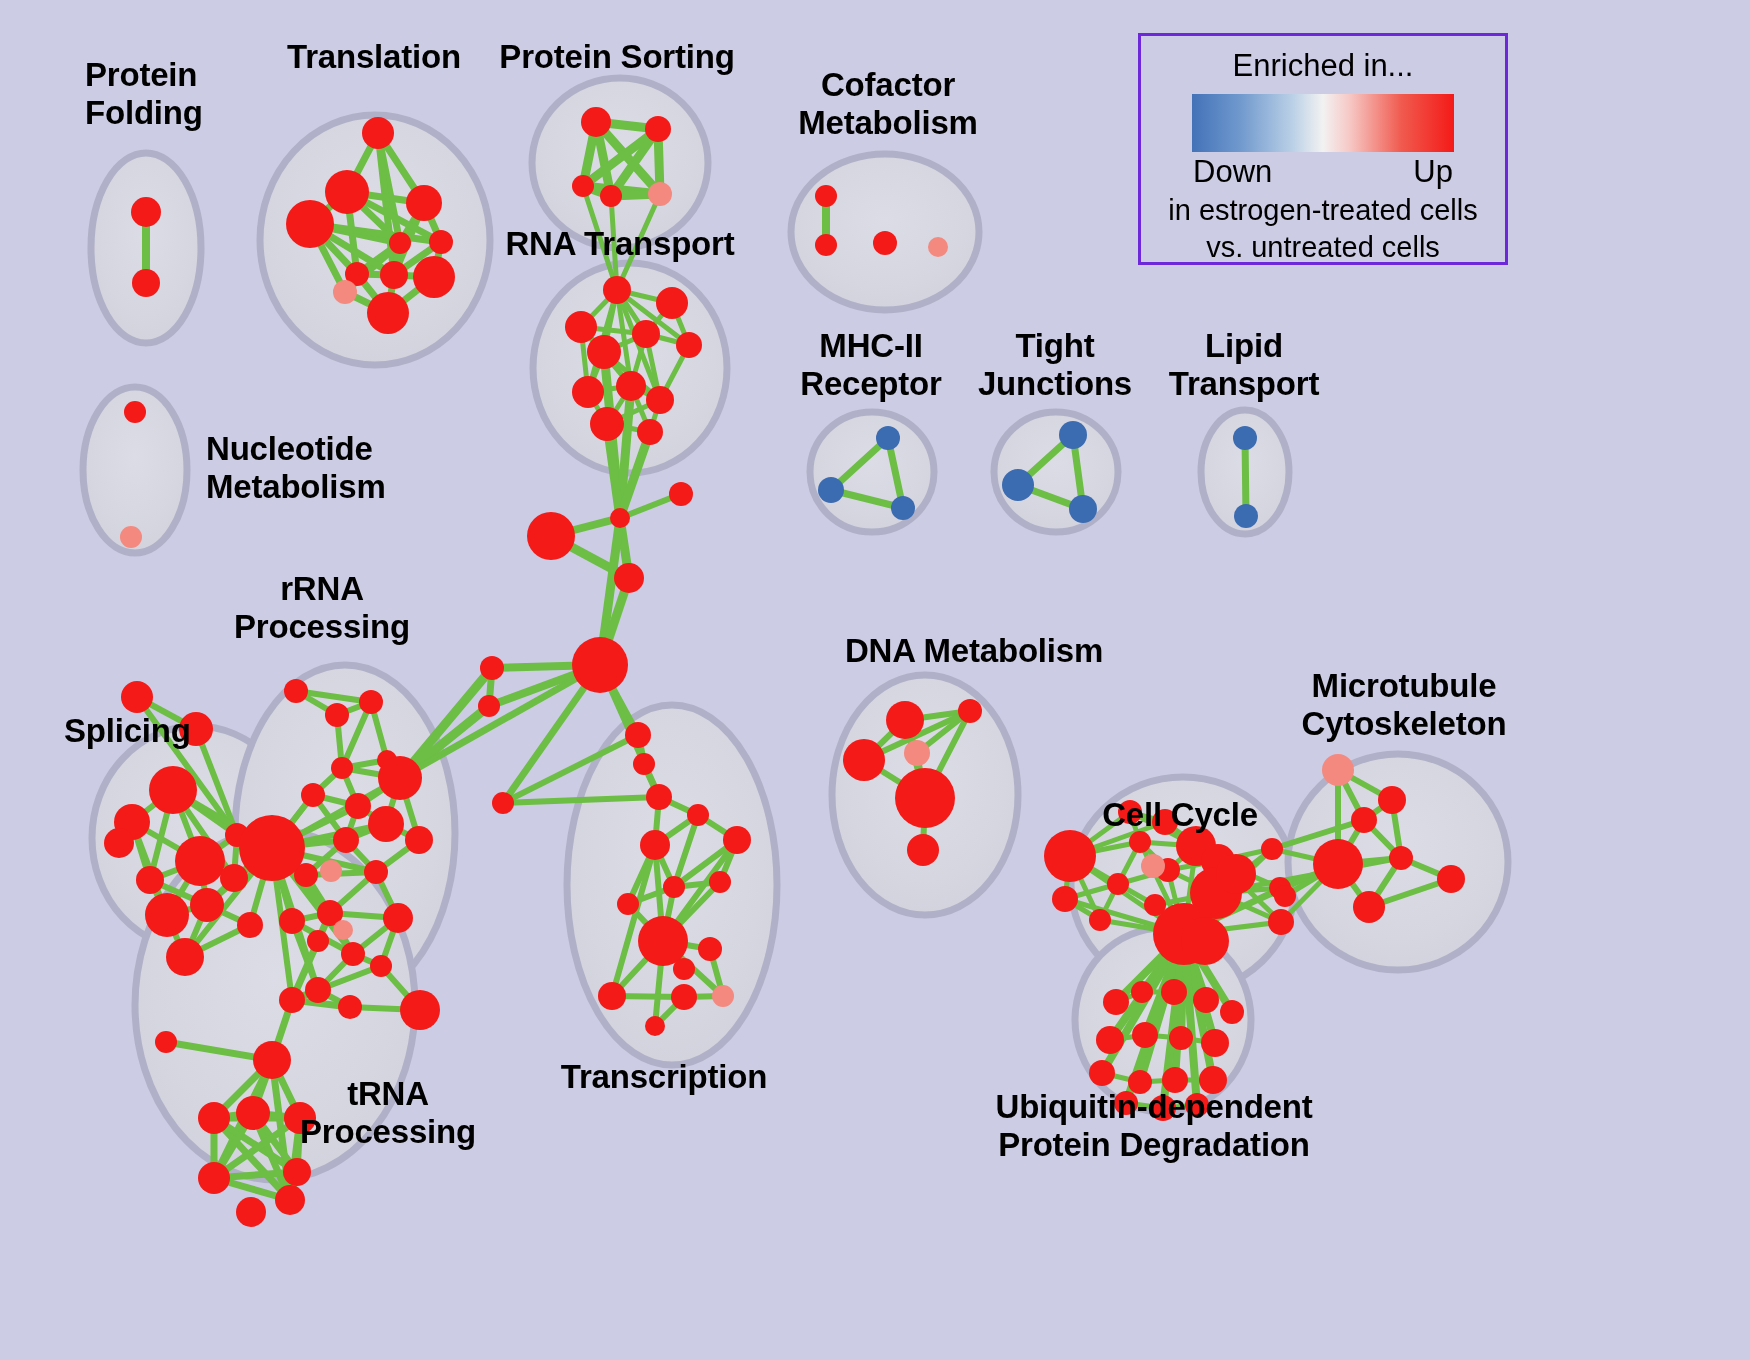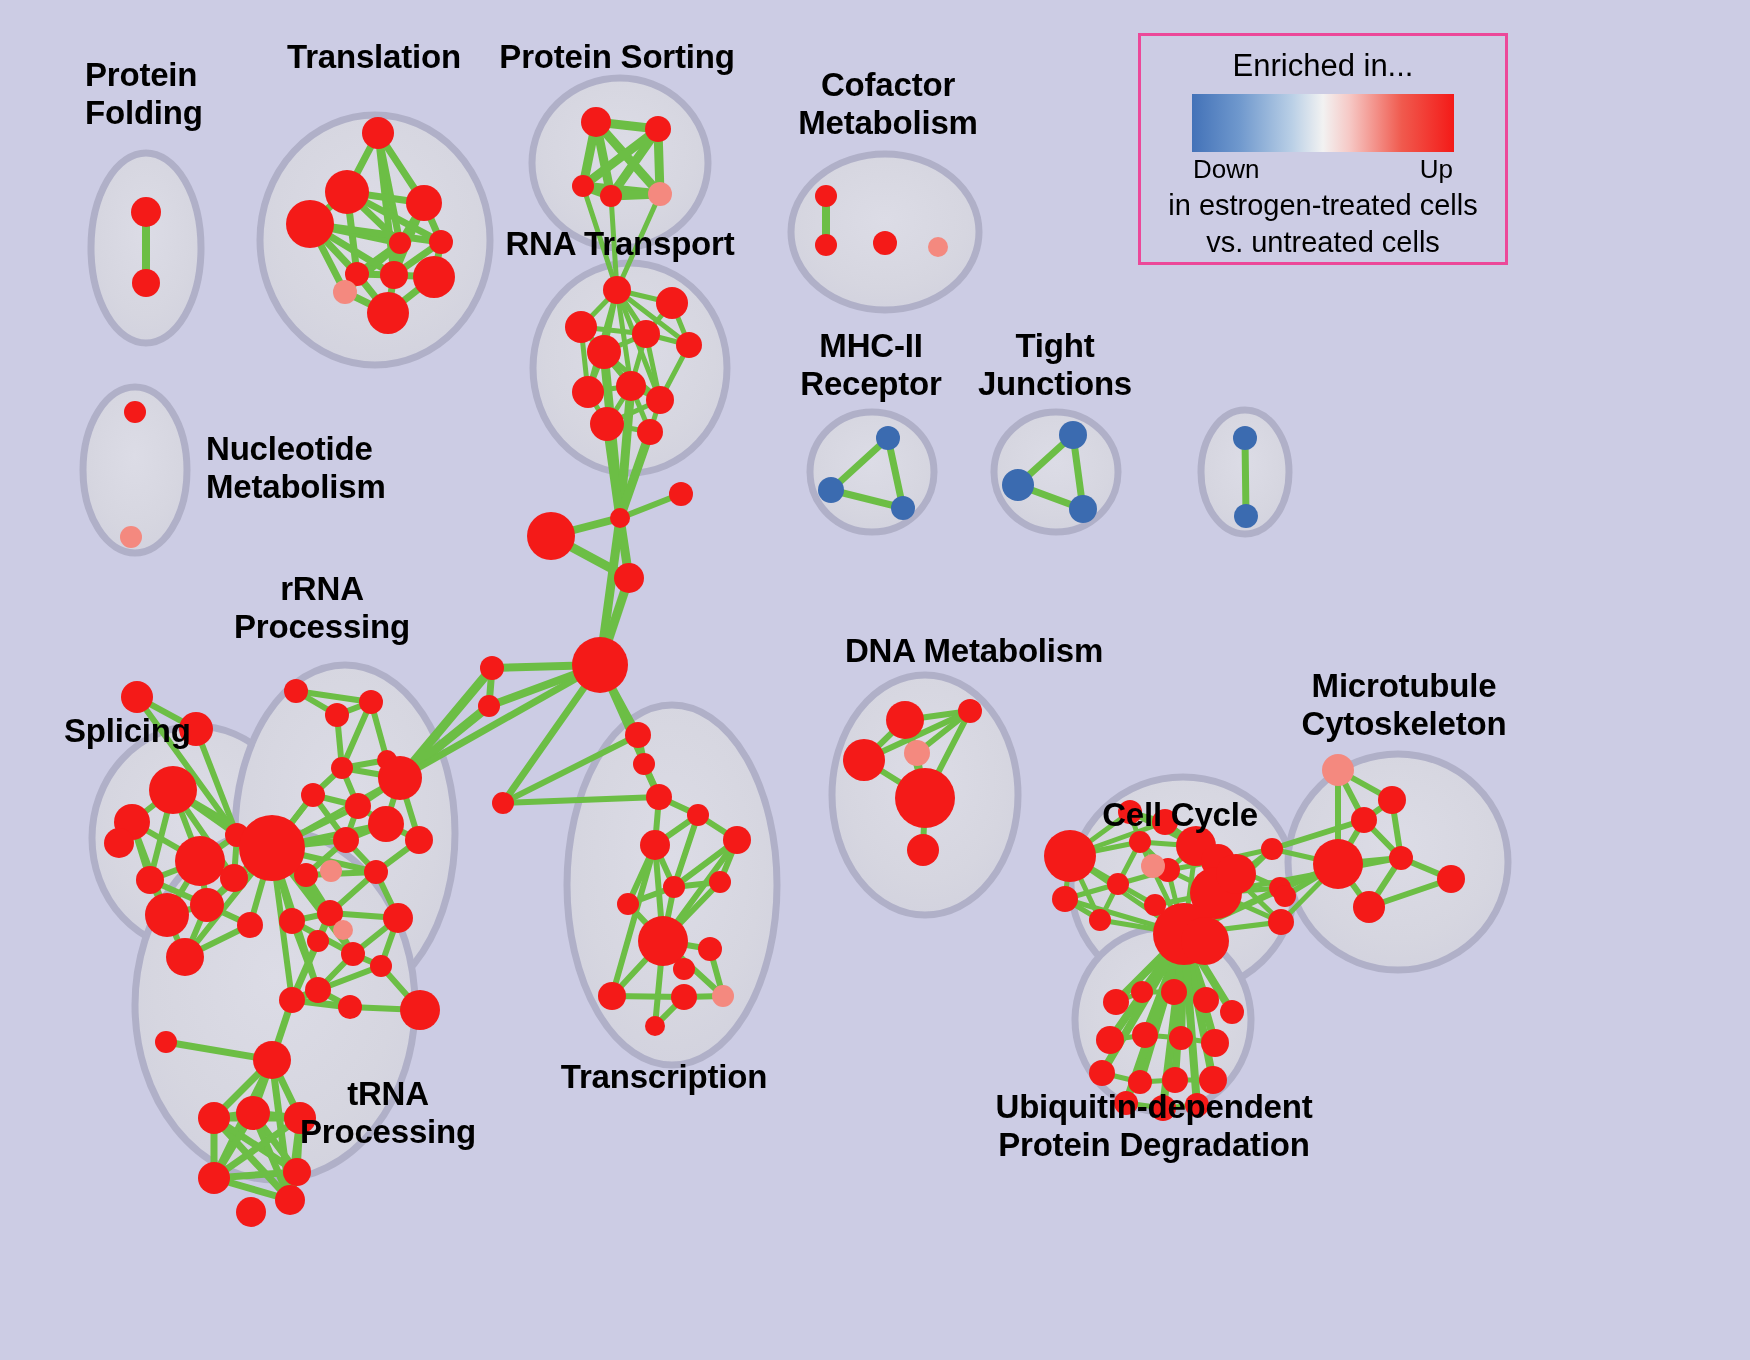--- a/index.html
+++ b/index.html
@@ -1,24 +1,24 @@
 <!DOCTYPE html>
 <html><head>
 <meta charset="utf-8">
 <style>
   html,body{margin:0;padding:0;background:#ccccE4;}
   body{font-family:"Liberation Sans", sans-serif;}
   #stage{position:relative;width:1750px;height:1360px;background:#ccccE4;overflow:hidden;}
   svg#net{position:absolute;left:0;top:0;width:1750px;height:1360px;display:block;}
   .clabel{position:absolute;color:#000;font-family:"Liberation Sans",sans-serif;font-size:33px;line-height:38px;font-weight:700;white-space:pre;letter-spacing:-0.2px;}
   .clabel.c{text-align:center;transform:translateX(-50%);}
-  #legend{position:absolute;border:3px solid #ec4899;background:#ccccE4;box-sizing:border-box;}
+  #legend{position:absolute;border:3px solid #6d28d9;background:#ccccE4;box-sizing:border-box;}
   #legend .ltitle{text-align:center;font-size:31px;color:#000;margin-top:12px;}
   #legend .lbar{height:58px;margin:10px auto 0 auto;background:linear-gradient(to right,#4372b8 0%,#6f98cd 18%,#b9cfe6 38%,#f2f2f2 50%,#f6c9c6 60%,#f05a4e 80%,#f41a18 100%);}
-  #legend .lends{display:flex;justify-content:space-between;font-size:26px;margin:2px 52px 0 52px;}
+  #legend .lends{display:flex;justify-content:space-between;font-size:31px;margin:2px 52px 0 52px;}
   #legend .lsub{text-align:center;font-size:29px;line-height:33px;margin-top:4px;}
 </style>
 </head>
 <body>
 
 <div id="stage">
 
   <svg id="net" viewBox="0 0 1750 1360">
     <defs>
       <radialGradient id="blobg" cx="50%" cy="42%" r="62%">
@@ -667,20 +667,22 @@
   <div class="clabel c" style="left: 617px; top: 38px; white-space: pre;">Protein Sorting</div>
   <div class="clabel c" style="left: 888px; top: 66px; white-space: pre;">Cofactor
 Metabolism</div>
   <div class="clabel c" style="left: 620px; top: 225px; white-space: pre;">RNA Transport</div>
   <div class="clabel" style="left: 206px; top: 430px; white-space: pre;">Nucleotide
 Metabolism</div>
   <div class="clabel c" style="left: 871px; top: 327px; white-space: pre; text-align: center;">MHC-II
 Receptor</div>
   <div class="clabel c" style="left: 1055px; top: 327px; white-space: pre;">Tight
 Junctions</div>
+  <div class="clabel c" style="left: 1244px; top: 327px; white-space: pre;">Lipid
+Transport</div>
   <div class="clabel c" style="left: 322px; top: 570px; white-space: pre;">rRNA
 Processing</div>
   <div class="clabel" style="left: 64px; top: 712px; white-space: pre;">Splicing</div>
   <div class="clabel c" style="left: 937px; top: 632px; white-space: pre; margin-left: 37px;">DNA Metabolism</div>
   <div class="clabel c" style="left: 1404px; top: 667px; white-space: pre;">Microtubule
 Cytoskeleton</div>
   <div class="clabel c" style="left: 1180px; top: 796px; white-space: pre;">Cell Cycle</div>
   <div class="clabel c" style="left: 664px; top: 1058px; white-space: pre;">Transcription</div>
   <div class="clabel c" style="left: 388px; top: 1075px; white-space: pre;">tRNA
 Processing</div>

